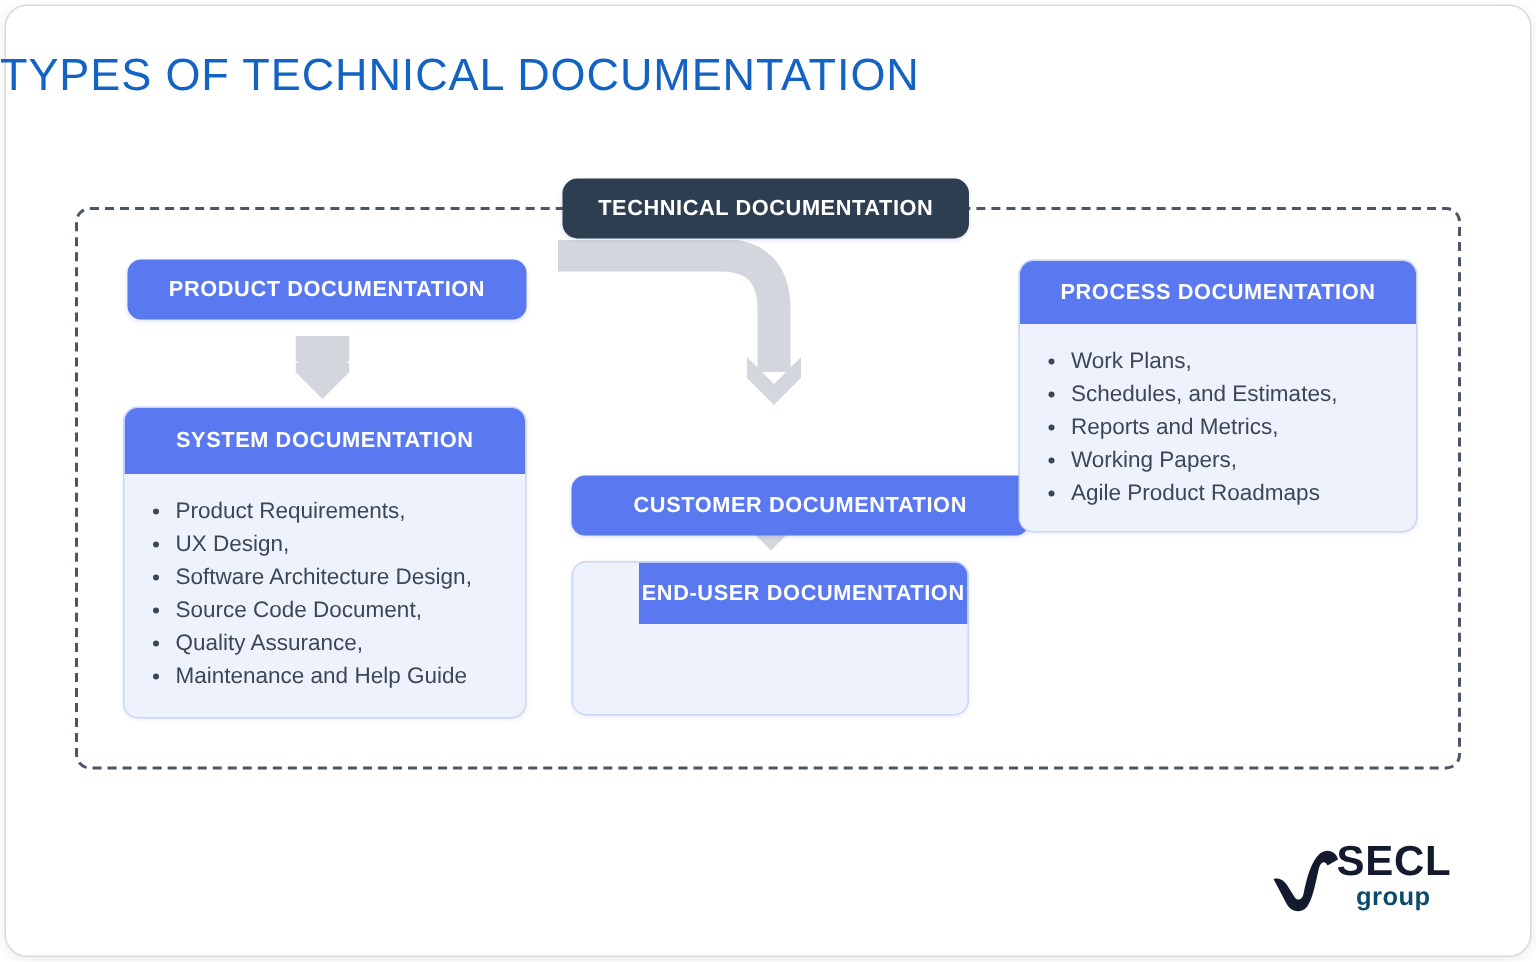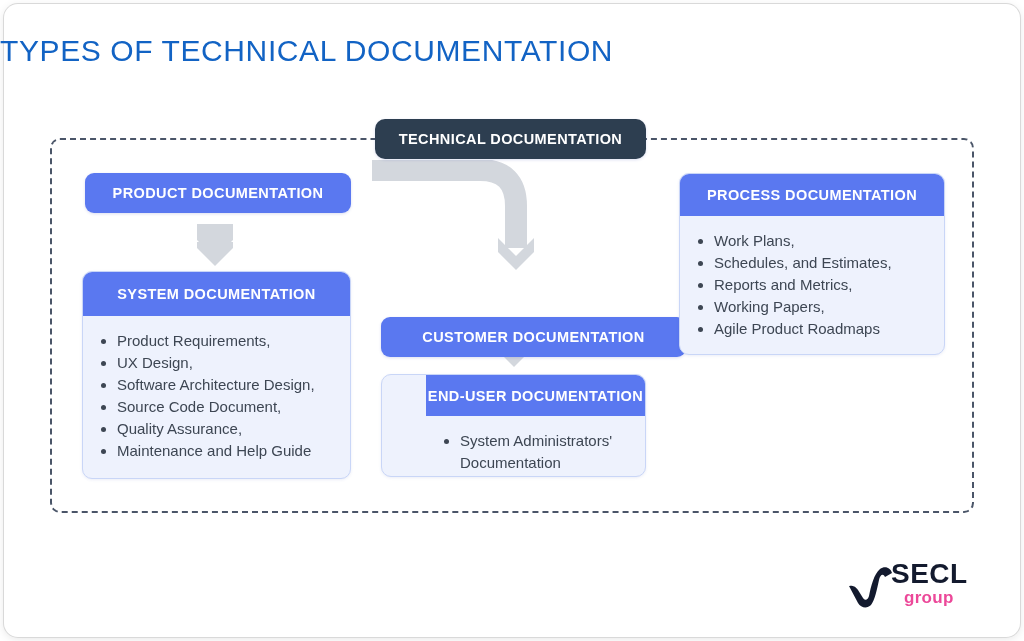--- a/index.html
+++ b/index.html
@@ -159,21 +159,21 @@
     color: #131a2e;
     line-height: 30px;
   }
   .logo .sub {
     position: absolute;
     left: 58px;
     top: 32px;
     font-size: 17px;
     font-weight: bold;
     letter-spacing: 0.3px;
-    color: #ec4899;
+    color: #0c4a6e;
     line-height: 19px;
   }
 </style>
 </head>
 <body>
 
 <div id="canvas">
   <div class="page-card"></div>
 
   <div class="title">TYPES OF TECHNICAL DOCUMENTATION</div>
@@ -223,25 +223,20 @@
       </ul>
     </div>
   </div>
 
   <div class="pill" style="left:381px; top:274px; width:305px; height:40px;margin-top:43px;">
     <span>CUSTOMER DOCUMENTATION</span>
   </div>
 
   <div class="card" style="left:381px; top:374px; width:265px; height:103px;padding-left:44px;">
     <div class="card-header" style="height:41px;">END-USER DOCUMENTATION</div>
-    <div class="card-body">
-      <ul>
-        <li>System Administrators' Documentation</li>
-      </ul>
-    </div>
   </div>
 
   <div class="card" style="left:679px; top:173px; width:266px; height:182px;">
     <div class="card-header" style="height:42px;">PROCESS DOCUMENTATION</div>
     <div class="card-body">
       <ul>
         <li>Work Plans,</li>
         <li>Schedules, and Estimates,</li>
         <li>Reports and Metrics,</li>
         <li>Working Papers,</li>

